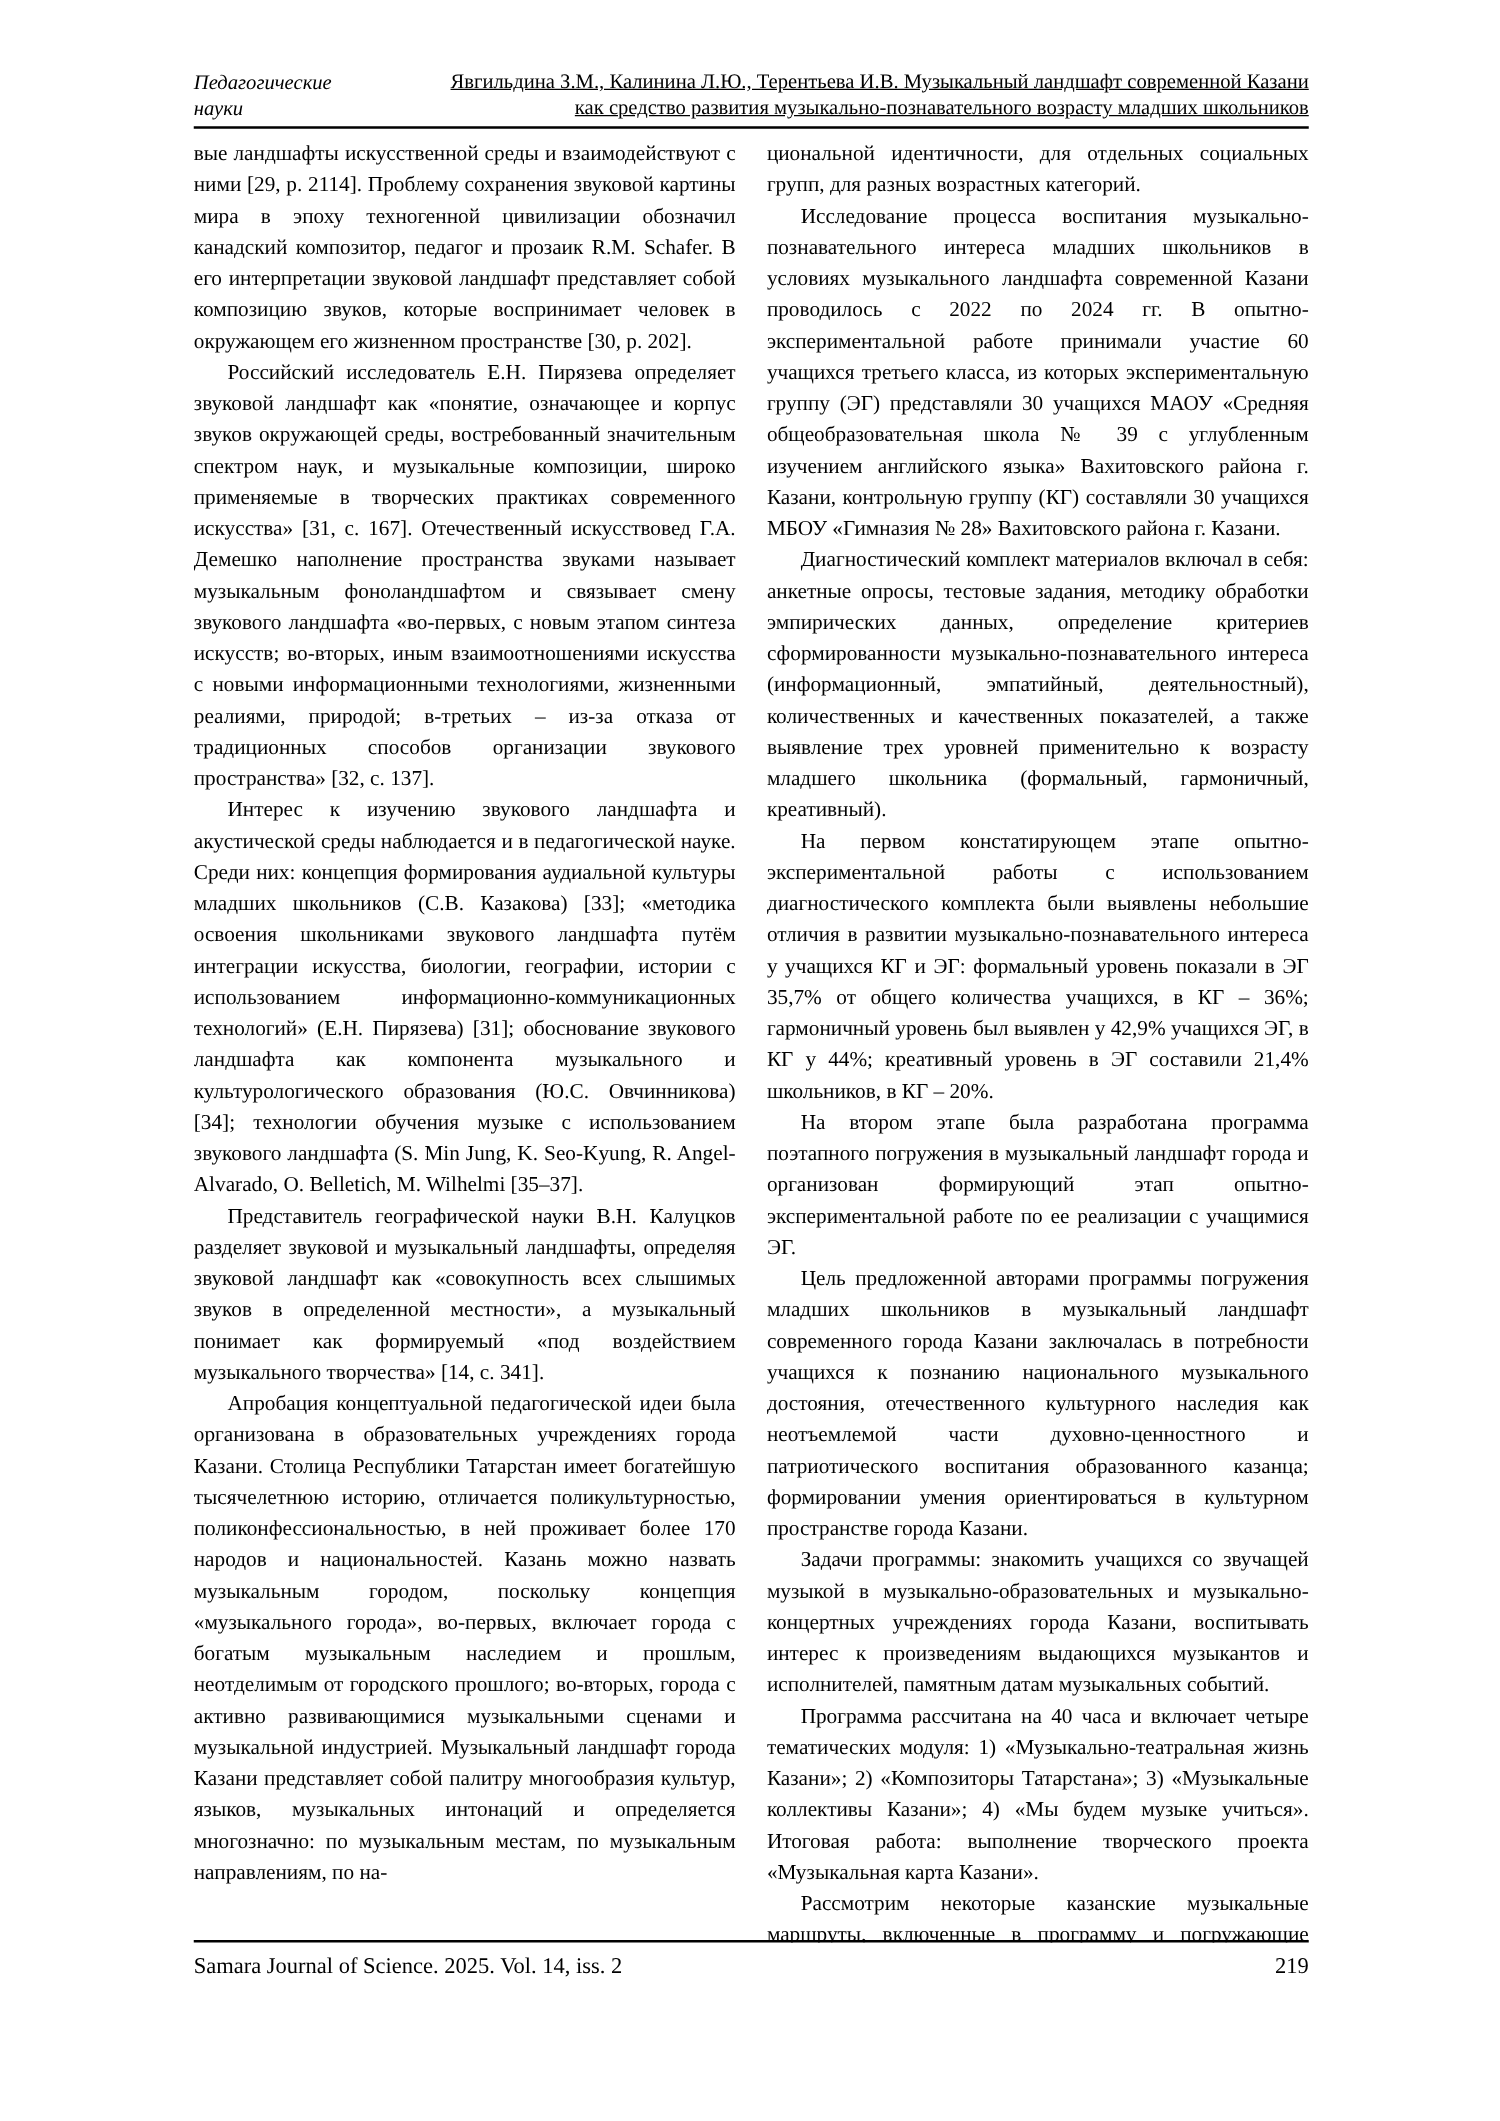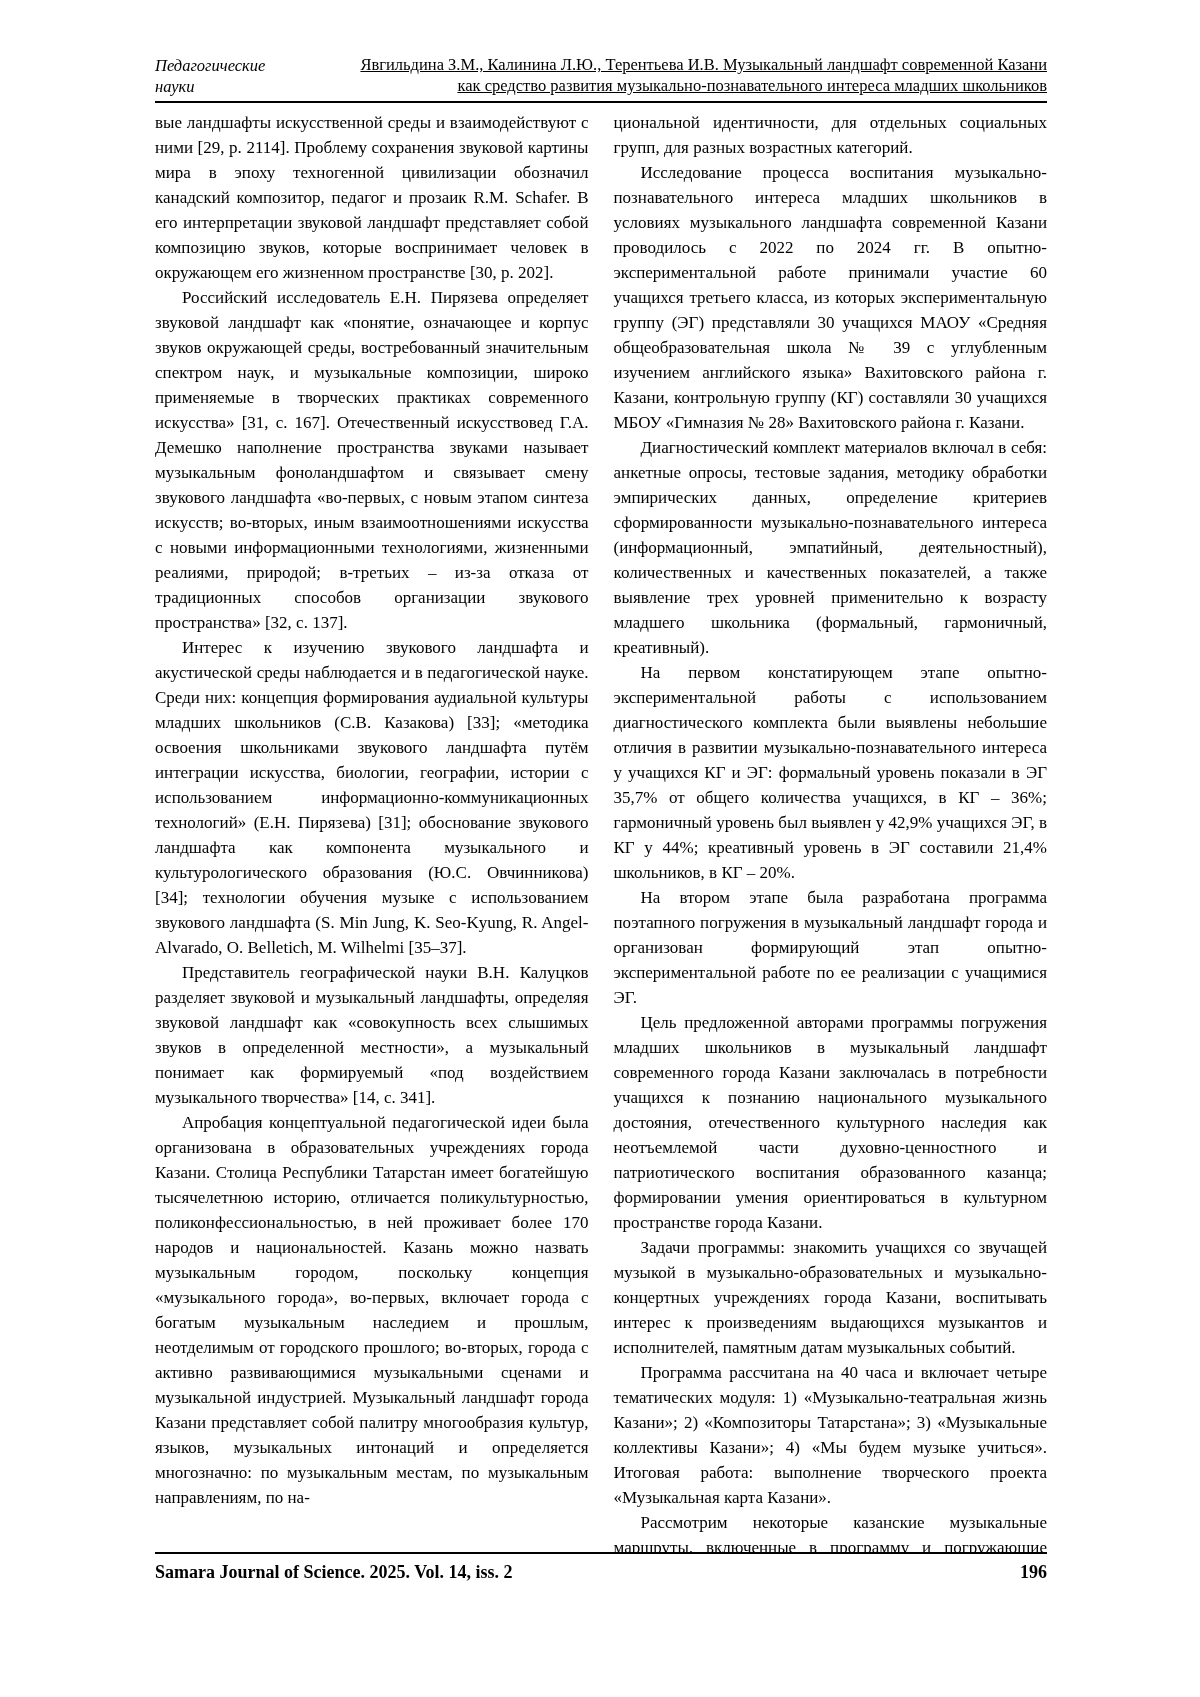--- a/index.html
+++ b/index.html
@@ -63,36 +63,35 @@
     width: 892px;
   }
   .footer-rule {
     border-bottom: 2px solid #000;
   }
   .footer-row {
     display: flex;
     justify-content: space-between;
     font-size: 18px;
     padding-top: 8px;
-    font-weight: bold;
   }
 </style>
 </head>
 <body>
 
 <div class="page">
 
   <header class="page-header">
     <div class="header-left">
       <div>Педагогические</div>
       <div>науки</div>
     </div>
     <div class="header-right">
       <div>Явгильдина З.М., Калинина Л.Ю., Терентьева И.В. Музыкальный ландшафт современной Казани</div>
-      <div>как средство развития музыкально-познавательного интереса младших школьников</div>
+      <div>как средство развития музыкально-познавательного возрасту младших школьников</div>
     </div>
   </header>
 
   <div class="header-rule"></div>
 
   <main class="columns">
     <div class="col">
       <p class="cont">вые ландшафты искусственной среды и взаимодействуют с ними [29, p. 2114]. Проблему сохранения звуковой картины мира в эпоху техногенной цивилизации обозначил канадский композитор, педагог и прозаик R.M. Schafer. В его интерпретации звуковой ландшафт представляет собой композицию звуков, которые воспринимает человек в окружающем его жизненном пространстве [30, p. 202].</p>
       <p>Российский исследователь Е.Н. Пирязева определяет звуковой ландшафт как «понятие, означающее и корпус звуков окружающей среды, востребованный значительным спектром наук, и музыкальные композиции, широко применяемые в творческих практиках современного искусства» [31, с. 167]. Отечественный искусствовед Г.А. Демешко наполнение пространства звуками называет музыкальным фоноландшафтом и связывает смену звукового ландшафта «во-первых, с новым этапом синтеза искусств; во-вторых, иным взаимоотношениями искусства с новыми информационными технологиями, жизненными реалиями, природой; в-третьих – из-за отказа от традиционных способов организации звукового пространства» [32, с. 137].</p>
       <p>Интерес к изучению звукового ландшафта и акустической среды наблюдается и в педагогической науке. Среди них: концепция формирования аудиальной культуры младших школьников (С.В. Казакова) [33]; «методика освоения школьниками звукового ландшафта путём интеграции искусства, биологии, географии, истории с использованием информационно-коммуникационных технологий» (Е.Н. Пирязева) [31]; обоснование звукового ландшафта как компонента музыкального и культурологического образования (Ю.С. Овчинникова) [34]; технологии обучения музыке с использованием звукового ландшафта (S. Min Jung, K. Seo-Kyung, R. Angel-Alvarado, O. Belletich, M. Wilhelmi [35–37].</p>
@@ -110,17 +109,17 @@
       <p>Программа рассчитана на 40 часа и включает четыре тематических модуля: 1) «Музыкально-театральная жизнь Казани»; 2) «Композиторы Татарстана»; 3) «Музыкальные коллективы Казани»; 4) «Мы будем музыке учиться». Итоговая работа: выполнение творческого проекта «Музыкальная карта Казани».</p>
       <p>Рассмотрим некоторые казанские музыкальные маршруты, включенные в программу и погружающие младших школьников ЭГ в звуковое пространство города.</p>
 
     </div>
   </main>
 
   <footer class="page-footer">
     <div class="footer-rule"></div>
     <div class="footer-row">
       <span>Samara Journal of Science. 2025. Vol. 14, iss. 2</span>
-      <span>196</span>
+      <span>219</span>
     </div>
   </footer>
 
 </div>
 
 </body></html>

